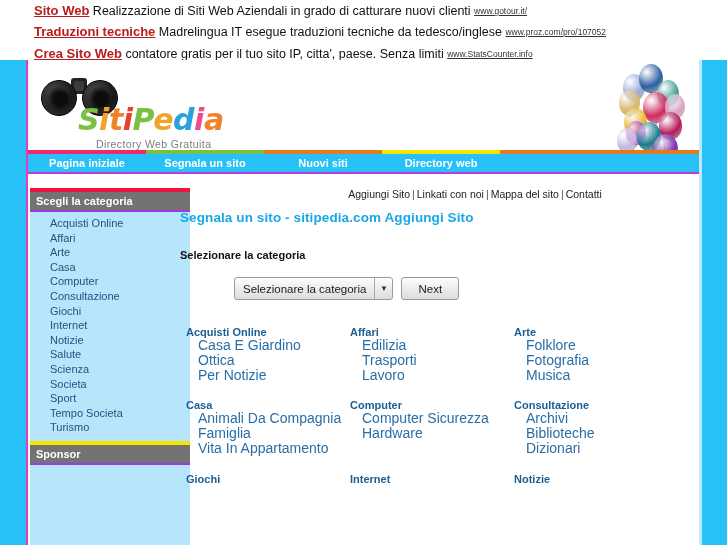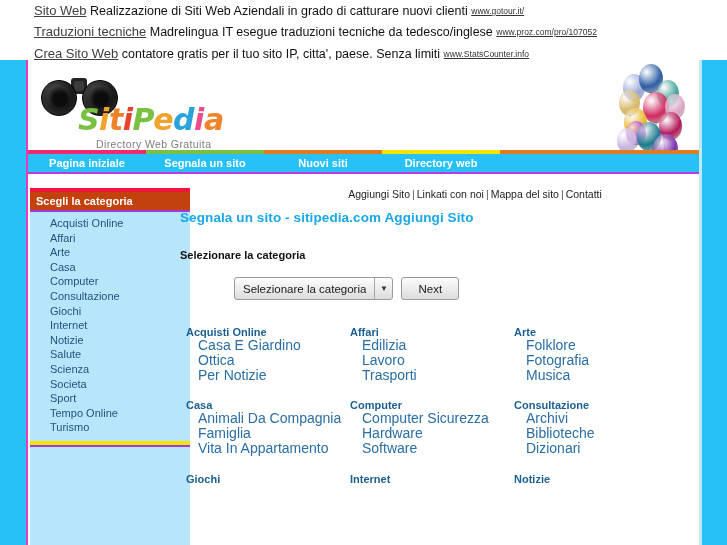--- a/index.html
+++ b/index.html
@@ -33,23 +33,23 @@
     position: absolute;
     left: 34px;
     white-space: nowrap;
     font-size: 12.5px;
     color: #000;
   }
   .ad-line.l1 { top: 3px; }
   .ad-line.l2 { top: 24px; }
   .ad-line.l3 { top: 46px; }
   .ad-title {
-    color: #404040;
+    color: #b91c1c;
     text-decoration: underline;
-    font-weight: normal;
+    font-weight: bold;
     font-size: 13px;
   }
   .ad-desc { color: #111; }
   .ad-url {
     color: #333;
     text-decoration: underline;
     font-size: 8.5px;
     vertical-align: 1px;
   }
   .ad-nav {
@@ -246,21 +246,21 @@
   }
 
   
   .sidebar {
     position: absolute;
     left: 30px; top: 188px;
     width: 160px;
   }
   .side-box-topbar { height: 4px; width: 160px; }
   .side-box-head {
-    background: #c2410c;
+    background: #737373;
     color: #ffffff;
     font-weight: bold;
     font-size: 11px;
     padding: 3px 0 3px 6px;
     line-height: 12px;
   }
   .side-box-rule { height: 2px; background: #a03ae0; }
   .side-box-body {
     background: #b7e5fb;
     padding: 4px 0 6px 0;
@@ -485,27 +485,28 @@
         <a class="side-link">Casa</a>
         <a class="side-link">Computer</a>
         <a class="side-link">Consultazione</a>
         <a class="side-link">Giochi</a>
         <a class="side-link">Internet</a>
         <a class="side-link">Notizie</a>
         <a class="side-link">Salute</a>
         <a class="side-link">Scienza</a>
         <a class="side-link">Societa</a>
         <a class="side-link">Sport</a>
-        <a class="side-link">Tempo Online</a>
+        <a class="side-link">Tempo Societa</a>
         <a class="side-link">Turismo</a>
       </div>
   </div>
 
   <div class="sponsor-box">
     <div class="side-box-topbar" style="background: rgb(245, 228, 0);"></div>
+    <div class="side-box-head">Sponsor</div>
     <div class="side-box-rule"></div>
     <div class="sponsor-body"></div>
   </div>
 
   <div class="main">
     <div class="toplinks"><a>Aggiungi Sito</a><span class="sep">|</span><a>Linkati con noi</a><span class="sep">|</span><a>Mappa del sito</a><span class="sep">|</span><a>Contatti</a></div>
 
     <div class="page-title">Segnala un sito - sitipedia.com Aggiungi Sito</div>
 
     <div class="sub-label">Selezionare la categoria</div>
@@ -513,24 +514,24 @@
     <div class="form-row">
       <div class="sel">
         <div class="sel-text">Selezionare la categoria</div>
         <div class="sel-arrow">▼</div>
       </div>
       <div class="btn-next">Next</div>
     </div>
 
     <div class="cat-grid">
         <div class="cat-block"><a class="cat-head">Acquisti Online</a><a class="cat-sub">Casa E Giardino</a><a class="cat-sub">Ottica</a><a class="cat-sub">Per Notizie</a></div>
-        <div class="cat-block"><a class="cat-head">Affari</a><a class="cat-sub">Edilizia</a><a class="cat-sub">Lavoro</a><a class="cat-sub">Trasporti</a></div>
+        <div class="cat-block"><a class="cat-head">Affari</a><a class="cat-sub">Edilizia</a><a class="cat-sub">Trasporti</a><a class="cat-sub">Lavoro</a></div>
         <div class="cat-block"><a class="cat-head">Arte</a><a class="cat-sub">Folklore</a><a class="cat-sub">Fotografia</a><a class="cat-sub">Musica</a></div>
         <div class="cat-block"><a class="cat-head">Casa</a><a class="cat-sub">Animali Da Compagnia</a><a class="cat-sub">Famiglia</a><a class="cat-sub">Vita In Appartamento</a></div>
-        <div class="cat-block"><a class="cat-head">Computer</a><a class="cat-sub">Computer Sicurezza</a><a class="cat-sub">Hardware</a><a class="cat-sub">Software</a></div>
+        <div class="cat-block"><a class="cat-head">Computer</a><a class="cat-sub">Computer Sicurezza</a><a class="cat-sub">Hardware</a></div>
         <div class="cat-block"><a class="cat-head">Consultazione</a><a class="cat-sub">Archivi</a><a class="cat-sub">Biblioteche</a><a class="cat-sub">Dizionari</a></div>
         <div class="cat-block"><a class="cat-head">Giochi</a></div>
         <div class="cat-block"><a class="cat-head">Internet</a></div>
         <div class="cat-block"><a class="cat-head">Notizie</a></div>
       </div>
   </div>
 
 </div>
 
 </body></html>

